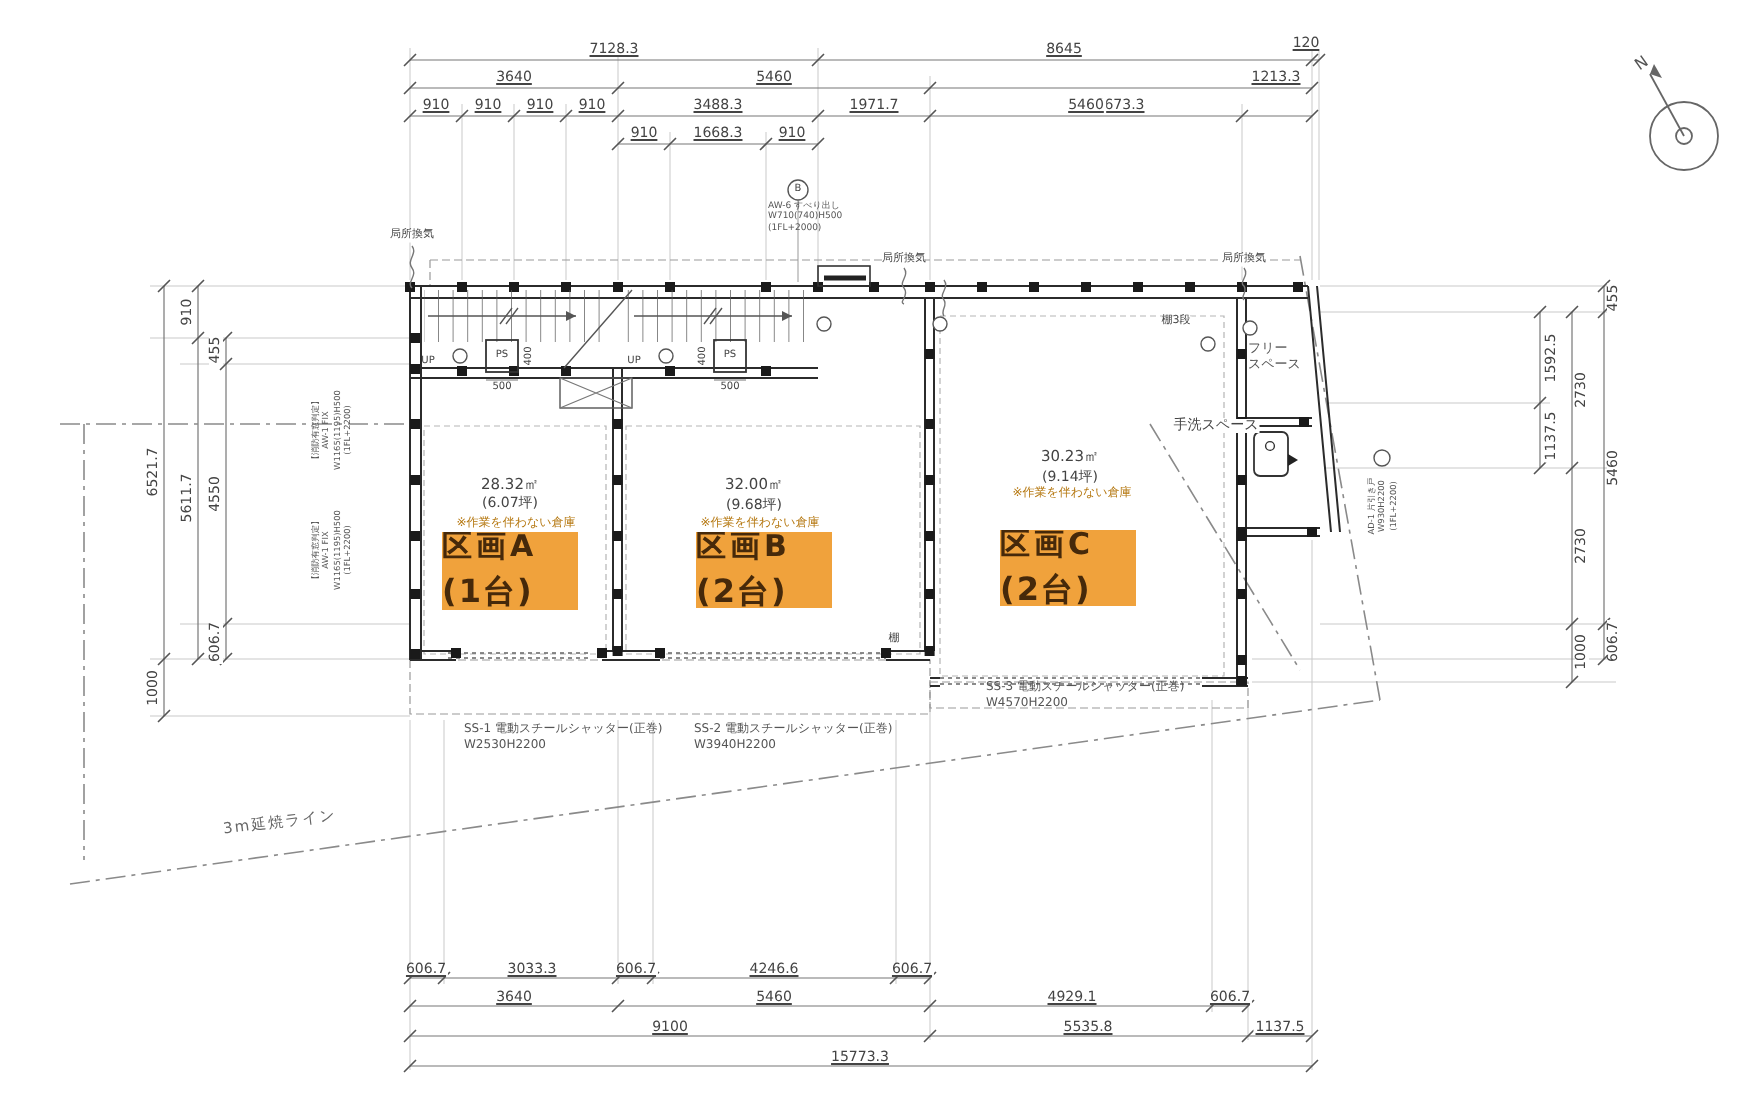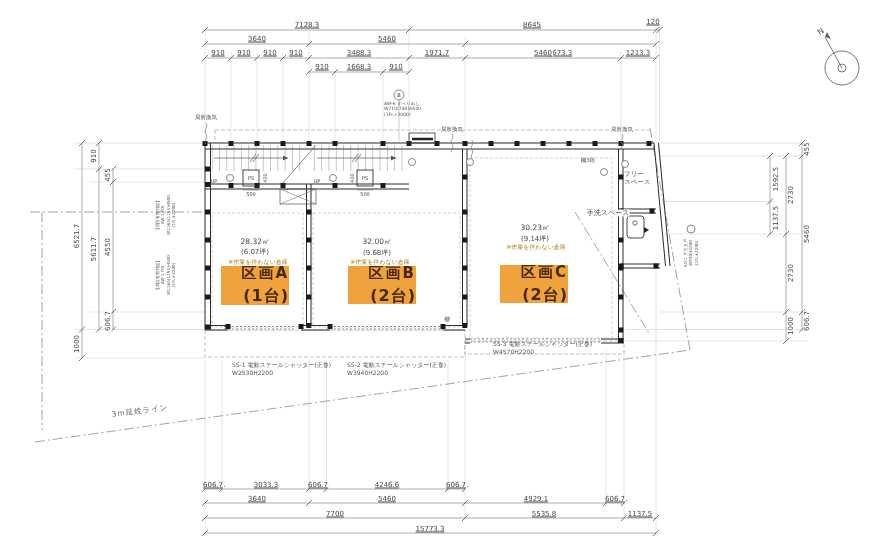--- a/index.html
+++ b/index.html
@@ -9,21 +9,21 @@
   .lbl{position:absolute;white-space:nowrap;line-height:1;transform:translate(-50%,-50%);color:#444;}
   .dim{font-size:7px;background:#fff;padding:0 1px;text-decoration:underline;}
   .dimv{font-size:7px;background:#fff;padding:0 1px;transform:translate(-50%,-50%) rotate(-90deg);}
   .tiny{font-size:5.5px;background:#fff;}
   .t5{font-size:5px;}
   .blk{position:absolute;line-height:1.25;white-space:nowrap;color:#555;}
   .ss{font-size:6px;}
   .winnote{font-size:4.5px;line-height:1.2;color:#555;}
   .vblk{position:absolute;font-size:4.2px;line-height:1.3;color:#555;white-space:nowrap;
         transform:translate(-50%,-50%) rotate(-90deg);text-align:center;}
-  .zone{position:absolute;background:#F0A23C;text-align:right;color:#46290a;
+  .zone{position:absolute;background:#F0A23C;text-align:left;color:#46290a;
         display:flex;flex-direction:column;justify-content:center;gap:3px;}
   .zone .nm{font-size:15px;font-weight:bold;letter-spacing:2px;}
   .zone .cp{font-size:16px;font-weight:bold;letter-spacing:1px;}
   .area{font-size:7.5px;color:#444;}
   .tsubo{font-size:7px;color:#444;}
   .note{font-size:6px;color:#B5770F;background:#fff;}
   .room{font-size:7px;background:#fff;}
   .fire{font-size:7.5px;color:#666;transform:translate(-50%,-50%) rotate(-7deg);letter-spacing:1px;}
   .north-n{font-size:8px;color:#555;transform:translate(-50%,-50%) rotate(-35deg);}
 </style>
@@ -221,21 +221,21 @@
 <span class="lbl dim" style="left:257px;top:39px">3640</span>
 <span class="lbl dim" style="left:387px;top:39px">5460</span>
 <span class="lbl dim" style="left:560px;top:53px">6673.3</span>
 <span class="lbl dim" style="left:218px;top:53px">910</span>
 <span class="lbl dim" style="left:244px;top:53px">910</span>
 <span class="lbl dim" style="left:270px;top:53px">910</span>
 <span class="lbl dim" style="left:296px;top:53px">910</span>
 <span class="lbl dim" style="left:359px;top:53px">3488.3</span>
 <span class="lbl dim" style="left:437px;top:53px">1971.7</span>
 <span class="lbl dim" style="left:543px;top:53px">5460</span>
-<span class="lbl dim" style="left:638px;top:53px">1213.3</span>
+<span class="lbl dim" style="left:638px;top:39px">1213.3</span>
 <span class="lbl dim" style="left:322px;top:67px">910</span>
 <span class="lbl dim" style="left:359px;top:67px">1668.3</span>
 <span class="lbl dim" style="left:396px;top:67px">910</span>
 
 <span class="lbl dimv" style="left:94px;top:156px">910</span>
 <span class="lbl dimv" style="left:108px;top:175px">455</span>
 <span class="lbl dimv" style="left:108px;top:247px">4550</span>
 <span class="lbl dimv" style="left:108px;top:321px">606.7</span>
 <span class="lbl dimv" style="left:94px;top:249px">5611.7</span>
 <span class="lbl dimv" style="left:77px;top:236px">6521.7</span>
@@ -252,21 +252,21 @@
 
 <span class="lbl dim" style="left:213px;top:485px">606.7</span>
 <span class="lbl dim" style="left:266px;top:485px">3033.3</span>
 <span class="lbl dim" style="left:318px;top:485px">606.7</span>
 <span class="lbl dim" style="left:387px;top:485px">4246.6</span>
 <span class="lbl dim" style="left:456px;top:485px">606.7</span>
 <span class="lbl dim" style="left:257px;top:499px">3640</span>
 <span class="lbl dim" style="left:387px;top:499px">5460</span>
 <span class="lbl dim" style="left:536px;top:499px">4929.1</span>
 <span class="lbl dim" style="left:615px;top:499px">606.7</span>
-<span class="lbl dim" style="left:335px;top:514px">7700</span>
+<span class="lbl dim" style="left:335px;top:514px">9100</span>
 <span class="lbl dim" style="left:544px;top:514px">5535.8</span>
 <span class="lbl dim" style="left:640px;top:514px">1137.5</span>
 <span class="lbl dim" style="left:430px;top:529px">15773.3</span>
 
 <span class="lbl t5" style="left:251px;top:194px">500</span>
 <span class="lbl t5" style="left:365px;top:194px">500</span>
 <span class="lbl t5" style="left:265px;top:178px;transform:translate(-50%,-50%) rotate(-90deg)">400</span>
 <span class="lbl t5" style="left:352px;top:178px;transform:translate(-50%,-50%) rotate(-90deg)">400</span>
 
 <span class="lbl tiny" style="left:206px;top:118px">局所換気</span>

